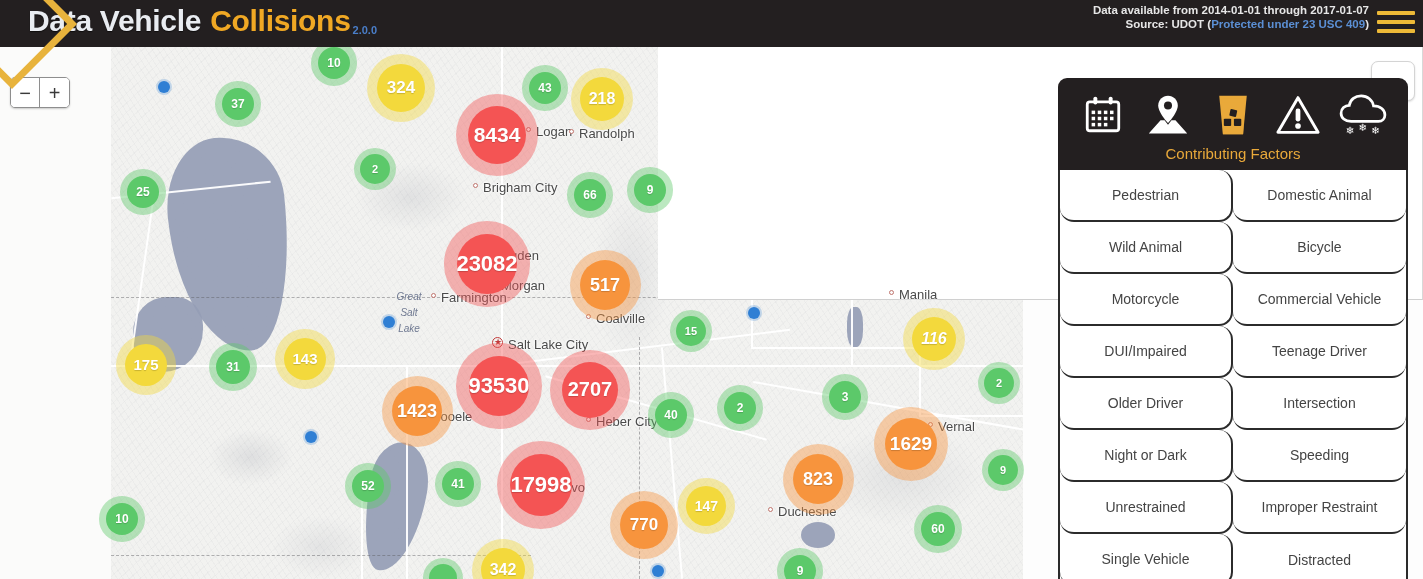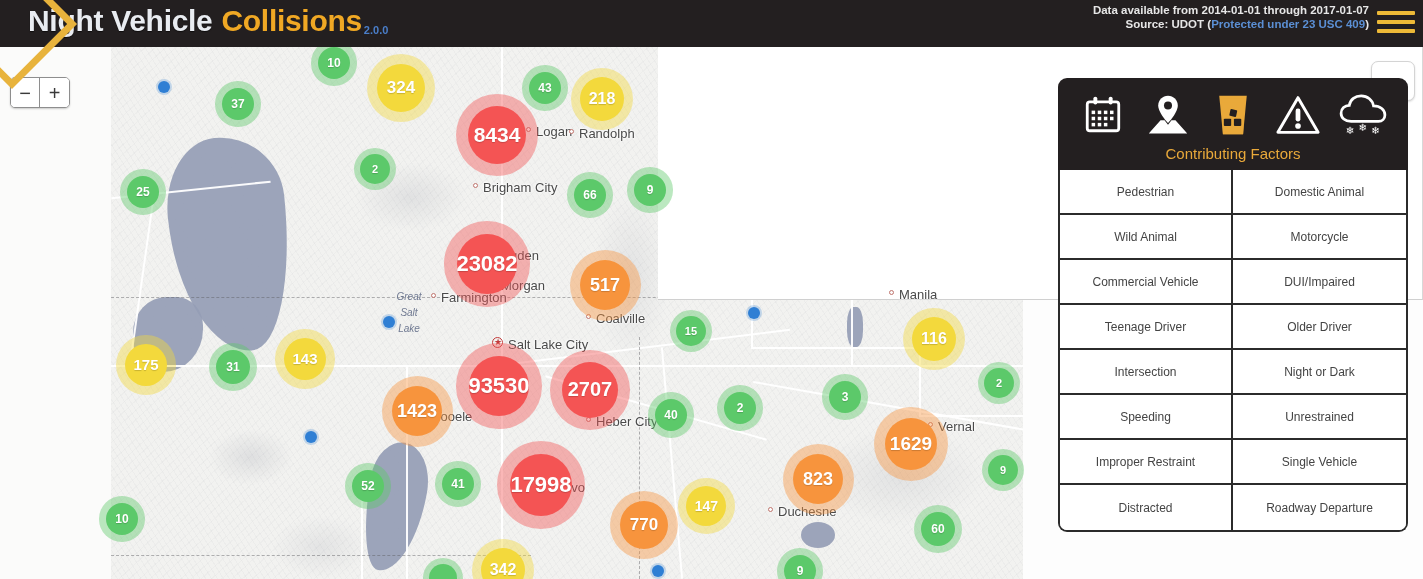--- a/index.html
+++ b/index.html
@@ -232,24 +232,25 @@
     display: grid; grid-template-columns: 1fr 1fr;
     border: 2px solid #2b2b2b;
     border-top: none;
     border-radius: 0 0 9px 9px;
     background: #fff;
     overflow: hidden;
   }
   .cf-cell {
     border-right: 2px solid #2b2b2b;
     border-bottom: 2px solid #2b2b2b;
-    height: 45px;
+    height: 52px;
     display: flex; align-items: center; justify-content: center;
-    font-size: 12px; color: #444; cursor: pointer;
+    font-size: 14px; color: #444; cursor: pointer;
     background: #fff;
+    border-radius: 14px;
   }
   .cf-cell:nth-child(2n) { border-right: none; }
   .cf-cell:nth-last-child(-n+2) { border-bottom: none; }
 </style>
 </head>
 <body>
 
 <div id="app">
 
   <div class="map-area">
@@ -358,21 +359,21 @@
           <span class="lbl">23082</span>
         </div>
         <div class="cluster" style="left: 569.5px; top: 202.5px; width: 71px; height: 71px; background: rgba(247, 148, 61, 0.42); font-size: 18px;">
           <span class="inner" style="left: 10.5px; top: 10.5px; width: 50px; height: 50px; background: rgb(247, 148, 61);"></span>
           <span class="lbl">517</span>
         </div>
         <div class="cluster" style="left: 669.7px; top: 262.7px; width: 42.6px; height: 42.6px; background: rgba(92, 201, 106, 0.42); font-size: 11px;">
           <span class="inner" style="left: 6.3px; top: 6.3px; width: 30px; height: 30px; background: rgb(92, 201, 106);"></span>
           <span class="lbl">15</span>
         </div>
-        <div class="cluster" style="left: 902.76px; top: 260.76px; width: 62.48px; height: 62.48px; background: rgba(243, 217, 60, 0.42); font-size: 16px;">
+        <div class="cluster" style="left: 902.76px; top: 260.76px; width: 62.48px; height: 62.48px; background: rgba(243, 217, 60, 0.42); font-size: 16px; font-style: italic;">
           <span class="inner" style="left: 9.24px; top: 9.24px; width: 44px; height: 44px; background: rgb(243, 217, 60);"></span>
           <span class="lbl">116</span>
         </div>
         <div class="cluster" style="left: 116.18px; top: 288.18px; width: 59.64px; height: 59.64px; background: rgba(243, 217, 60, 0.42); font-size: 15px;">
           <span class="inner" style="left: 8.82px; top: 8.82px; width: 42px; height: 42px; background: rgb(243, 217, 60);"></span>
           <span class="lbl">175</span>
         </div>
         <div class="cluster" style="left: 208.86px; top: 295.86px; width: 48.28px; height: 48.28px; background: rgba(92, 201, 106, 0.42); font-size: 12px;">
           <span class="inner" style="left: 7.14px; top: 7.14px; width: 34px; height: 34px; background: rgb(92, 201, 106);"></span>
           <span class="lbl">31</span>
@@ -544,39 +545,40 @@
           </span>
         </div>
 
       </div>
       <div class="cf-title">Contributing Factors</div>
     </div>
     <div class="cf-grid" id="cf-grid">
         <div class="cf-cell">Pedestrian</div>
         <div class="cf-cell">Domestic Animal</div>
         <div class="cf-cell">Wild Animal</div>
+        <div class="cf-cell">Bicycle</div>
         <div class="cf-cell">Motorcycle</div>
         <div class="cf-cell">Commercial Vehicle</div>
         <div class="cf-cell">DUI/Impaired</div>
         <div class="cf-cell">Teenage Driver</div>
         <div class="cf-cell">Older Driver</div>
         <div class="cf-cell">Intersection</div>
         <div class="cf-cell">Night or Dark</div>
         <div class="cf-cell">Speeding</div>
         <div class="cf-cell">Unrestrained</div>
         <div class="cf-cell">Improper Restraint</div>
         <div class="cf-cell">Single Vehicle</div>
         <div class="cf-cell">Distracted</div>
         <div class="cf-cell">Roadway Departure</div>
       </div>
   </div>
 
   <div class="header">
     <div class="title-wrap">
-      <span class="title-a">Night Vehicle</span>
+      <span class="title-a">Data Vehicle</span>
       <span class="title-b">Collisions</span>
       <span class="title-ver">2.0.0</span>
     </div>
     <div class="hdr-right">
       <div class="hdr-line">Data available from 2014-01-01 through 2017-01-07</div>
       <div class="hdr-line"><span class="plain">Source: UDOT (</span><a class="hdr-link" href="#">Protected under 23 USC 409</a><span class="plain">)</span></div>
     </div>
     <div class="hamburger">
         <i></i>
         <i></i>

